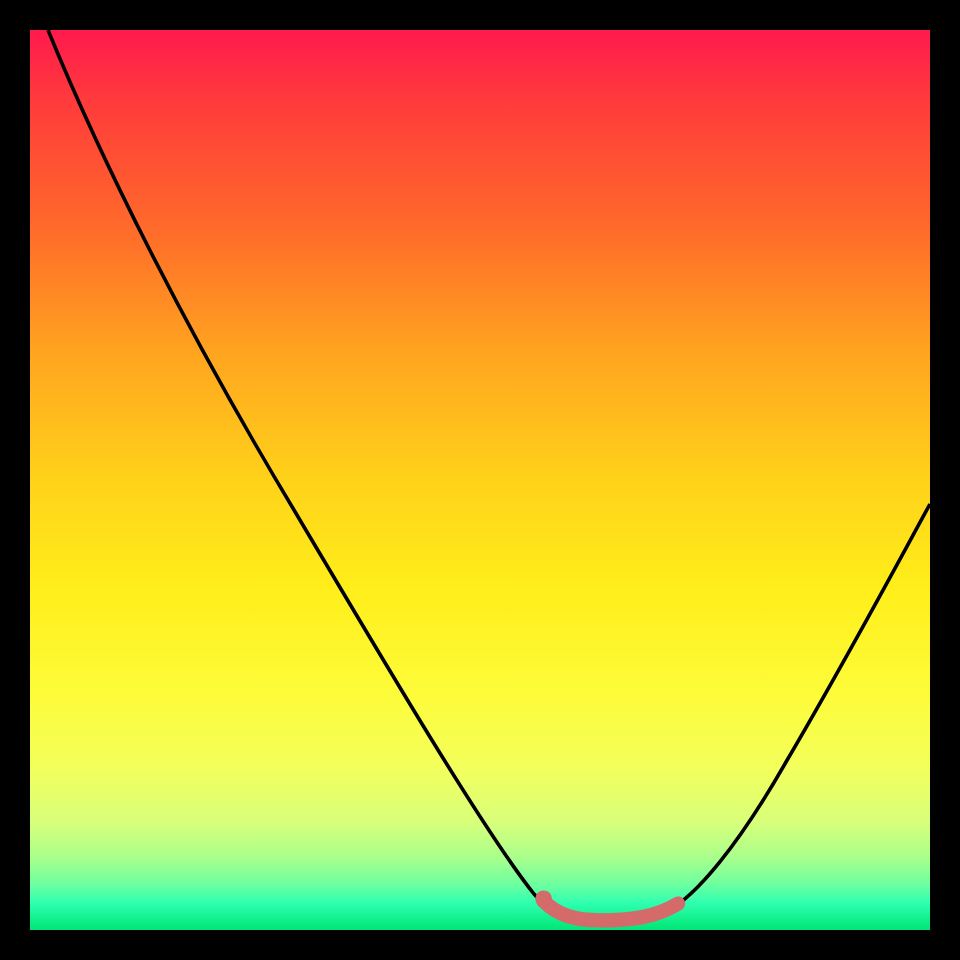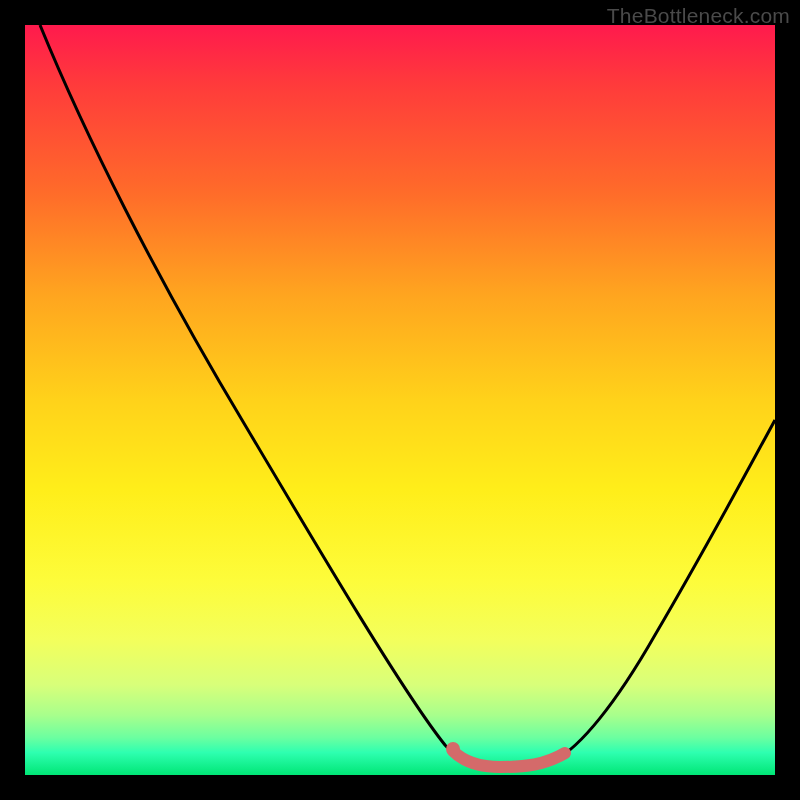--- a/index.html
+++ b/index.html
@@ -72,14 +72,13 @@
              C 435 737, 448 742, 465 742
              C 490 742, 510 742, 530 735
              C 555 722, 590 680, 630 610
              C 680 525, 720 450, 750 395" fill="none" stroke="#000" stroke-width="3"></path>
     <path d="M 428 726
              C 440 738, 455 742, 475 742
              C 500 742, 520 740, 540 728" fill="none" stroke="#d46a6a" stroke-width="12" stroke-linecap="round"></path>
     <circle cx="428" cy="724" r="7" fill="#d46a6a"></circle>
   </svg>
 
-  <div class="watermark">TheBottleneck.com</div>
 </div>
 
 </body></html>

